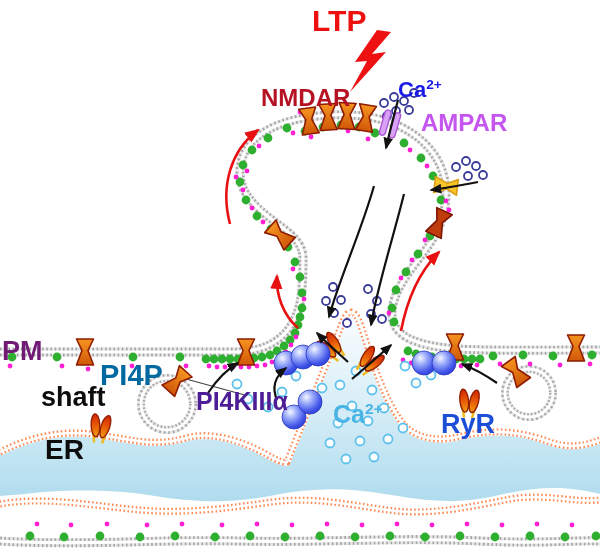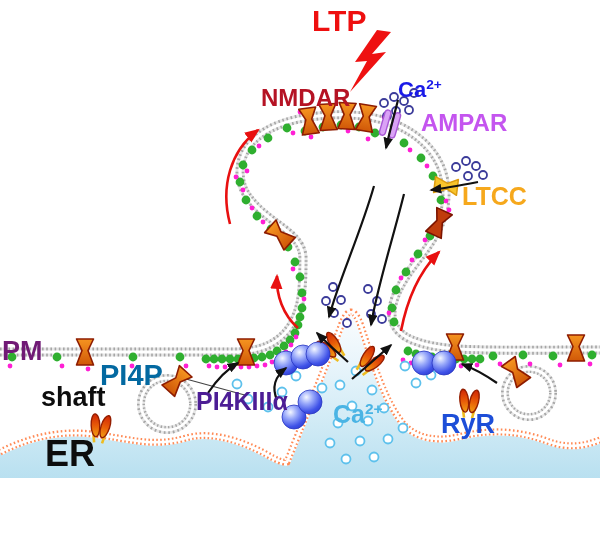--- a/index.html
+++ b/index.html
@@ -1,16 +1,16 @@
 <!DOCTYPE html>
 <html><head>
 <meta charset="utf-8">
 <style>
   html,body{margin:0;padding:0;background:#ffffff;}
-  .stage{position:relative;width:600px;height:478px;background:#ffffff;overflow:hidden;
+  .stage{position:relative;width:600px;height:549px;background:#ffffff;overflow:hidden;
          font-family:"Liberation Sans", sans-serif;}
   .stage svg{position:absolute;left:0;top:0;}
   .lbl{position:absolute;font-weight:bold;line-height:1;white-space:nowrap;letter-spacing:0px;}
   .lbl sup{font-size:62%;vertical-align:super;font-weight:bold;}
   .ca-d{fill:#ffffff;stroke:#3c3c9a;stroke-width:1.8;}
   .ca-l{fill:#ffffff;stroke:#5ec1ec;stroke-width:1.8;}
   .pi{fill:#2faf2f;}
   .mg{fill:#ff1fd4;}
 </style>
 </head>
@@ -318,21 +318,20 @@
       <path d="M230,224 C220,186 231,150 258,130" fill="none" stroke="#e81010" stroke-width="2.6" marker-end="url(#ar)"></path>
       <path d="M298,328 C283,315 276,295 277,276" fill="none" stroke="#e81010" stroke-width="2.6" marker-end="url(#ar)"></path>
       <path d="M401,331 C407,300 419,272 439,252" fill="none" stroke="#e81010" stroke-width="2.6" marker-end="url(#ar)"></path>
       <path d="M377,30 L355,62 L367,61 L350,92 L386,52 L372,54 L391,32 Z" fill="#ee1111"></path>
     </svg>
 
   <div class="lbl" style="left: 312px; top: 6px; font-size: 30px; color: rgb(238, 15, 15);"><span>LTP</span></div>
   <div class="lbl" style="left: 261px; top: 86px; font-size: 24px; color: rgb(181, 19, 36);"><span>NMDAR</span></div>
   <div class="lbl" style="left: 398px; top: 78px; font-size: 22px; color: rgb(26, 26, 232);"><span>Ca</span><sup>2+</sup></div>
   <div class="lbl" style="left: 421px; top: 111px; font-size: 24px; color: rgb(196, 85, 239);"><span>AMPAR</span></div>
-  <div class="lbl" style="left: 462px; top: 184px; font-size: 25px; color: rgb(246, 168, 28);"><span>LTCC</span></div>
   <div class="lbl" style="left: 2px; top: 338px; font-size: 27px; color: #701a75;"><span>PM</span></div>
   <div class="lbl" style="left: 41px; top: 384px; font-size: 27px; color: rgb(13, 13, 13);"><span>shaft</span></div>
   <div class="lbl" style="left: 100px; top: 361px; font-size: 29px; color: #0369a1;"><span>PI4P</span></div>
   <div class="lbl" style="left: 196px; top: 389px; font-size: 25px; color: #4c1d95;"><span>PI4KIIIα</span></div>
   <div class="lbl" style="left: 333px; top: 401px; font-size: 25px; color: rgb(74, 180, 228);"><span>Ca</span><sup>2+</sup></div>
   <div class="lbl" style="left: 441px; top: 411px; font-size: 27px; color: #1d4ed8;"><span>RyR</span></div>
-  <div class="lbl" style="left: 45px; top: 436px; font-size: 36px; color: rgb(13, 13, 13);"><span>ER</span></div>
+  <div class="lbl" style="left: 45px; top: 436px; font-size: 28px; color: rgb(13, 13, 13);"><span>ER</span></div>
 </div>
 
 </body></html>

